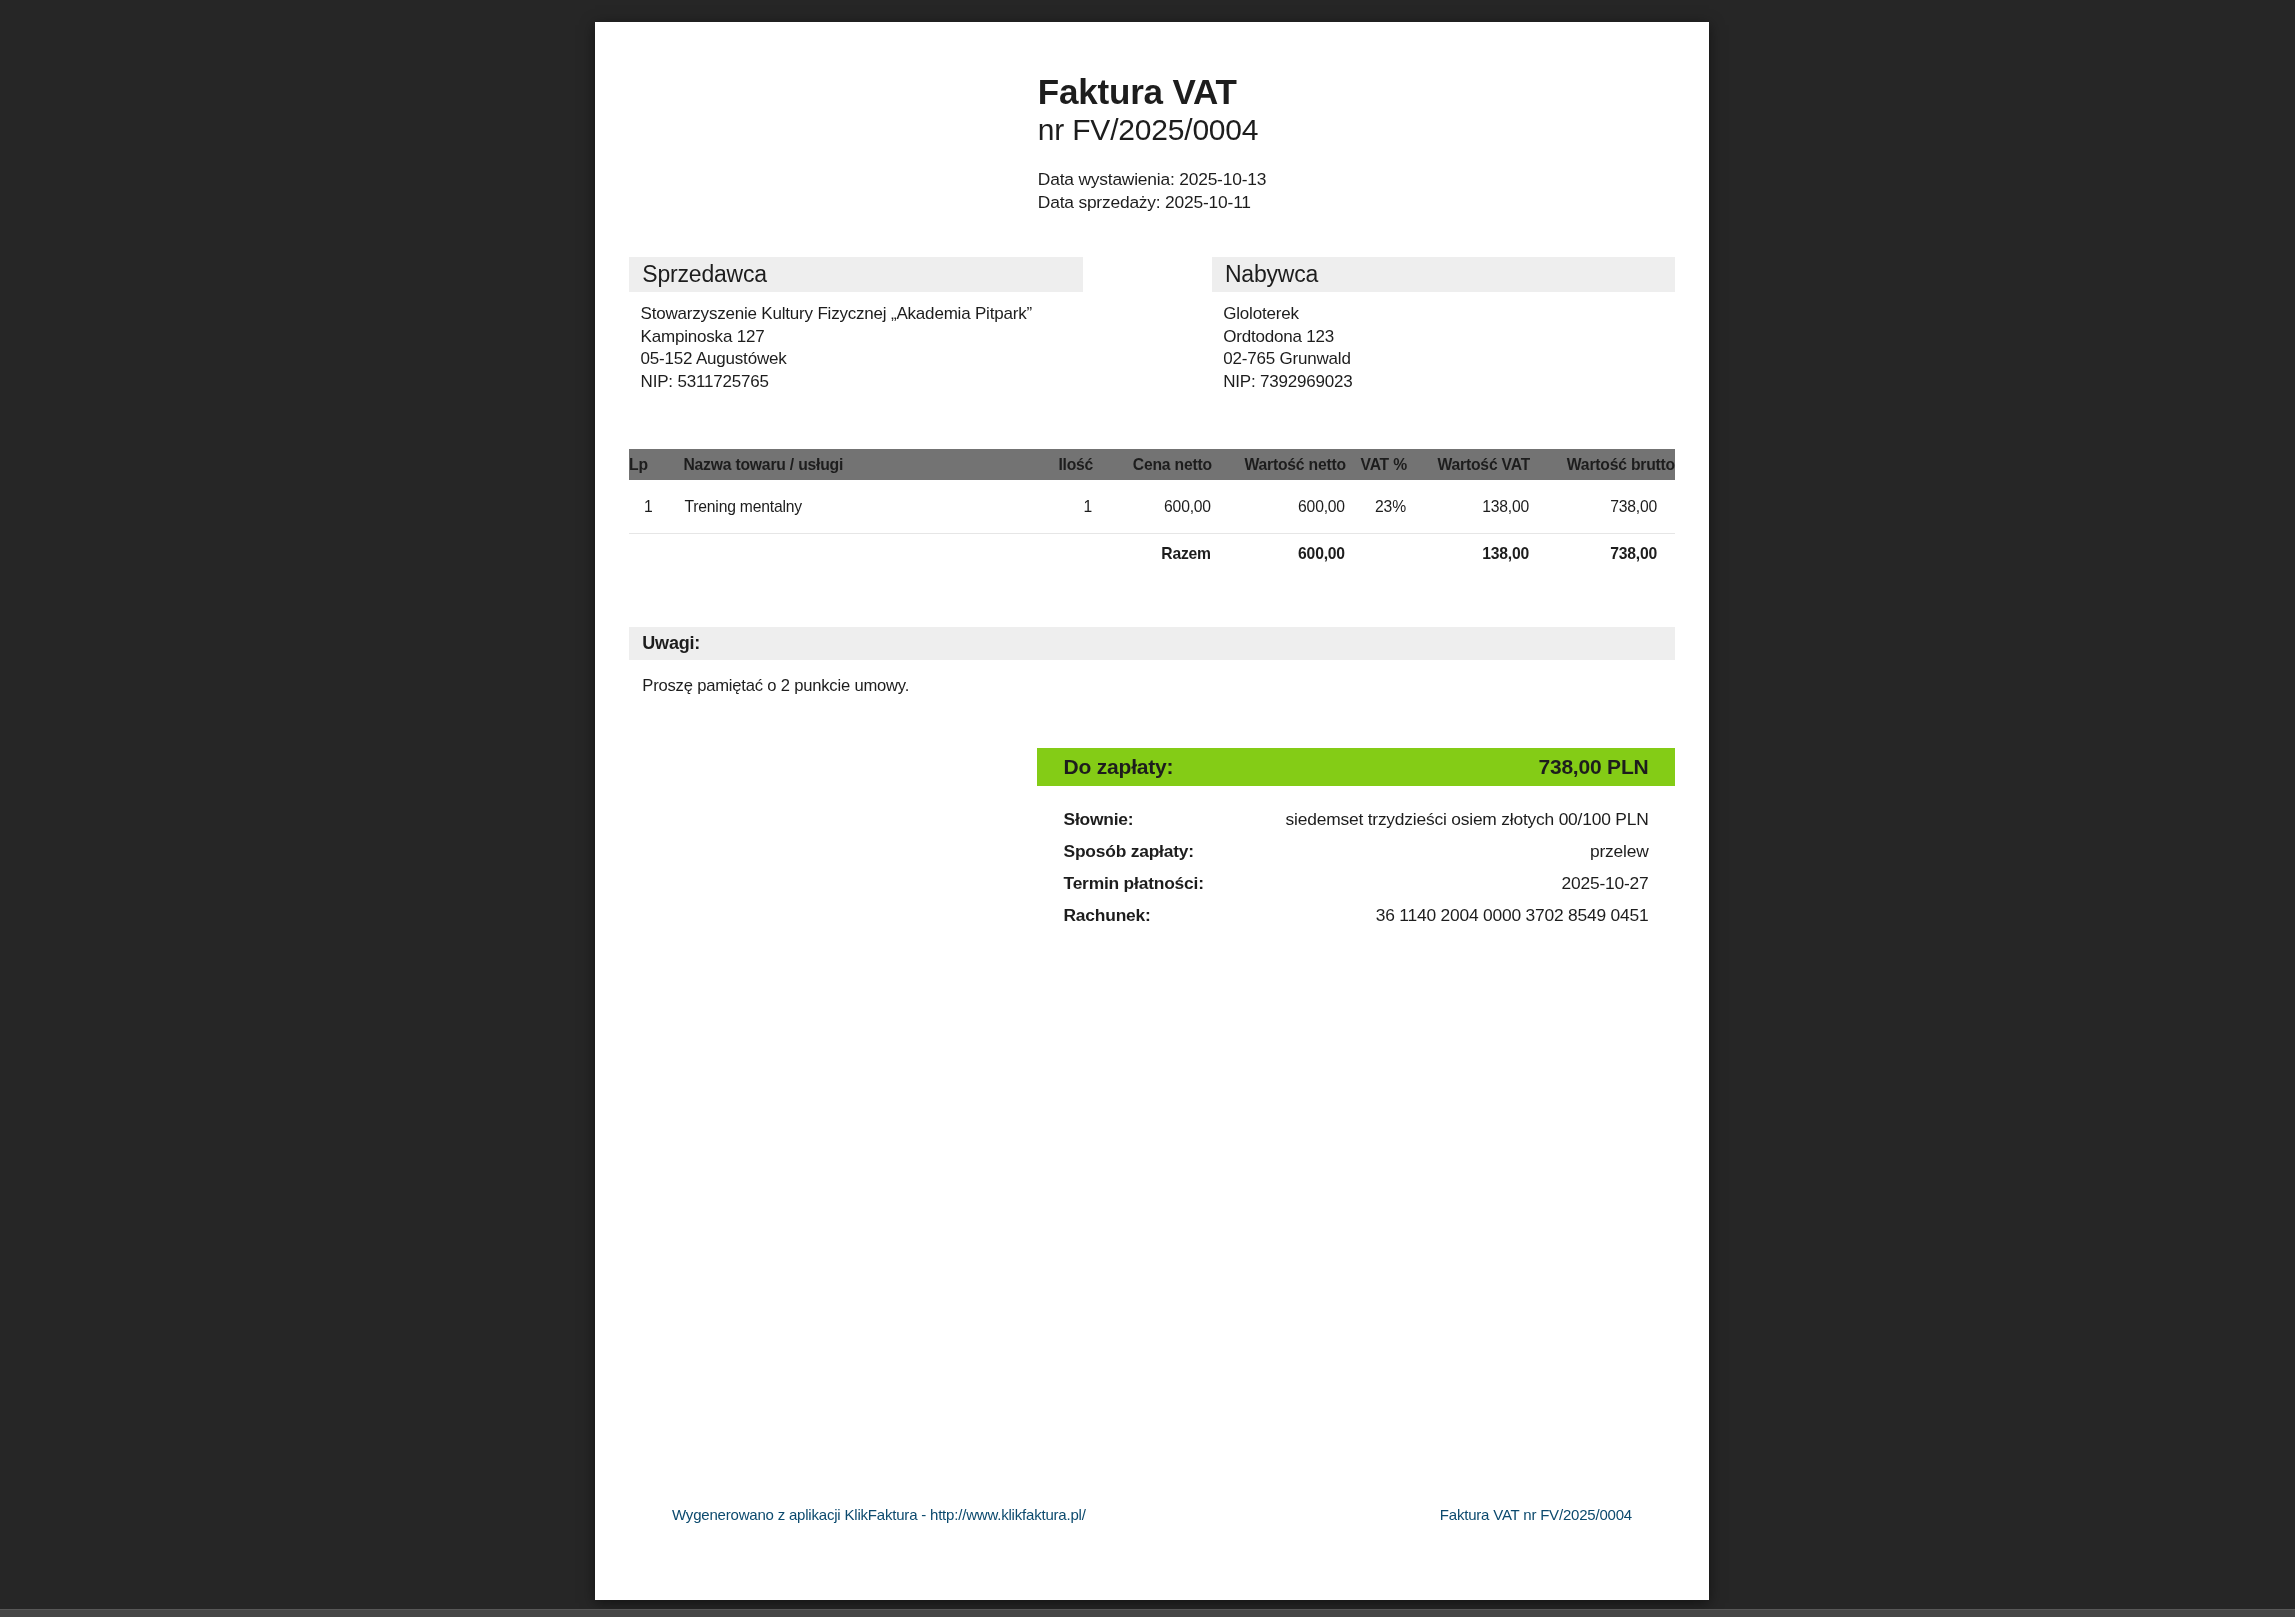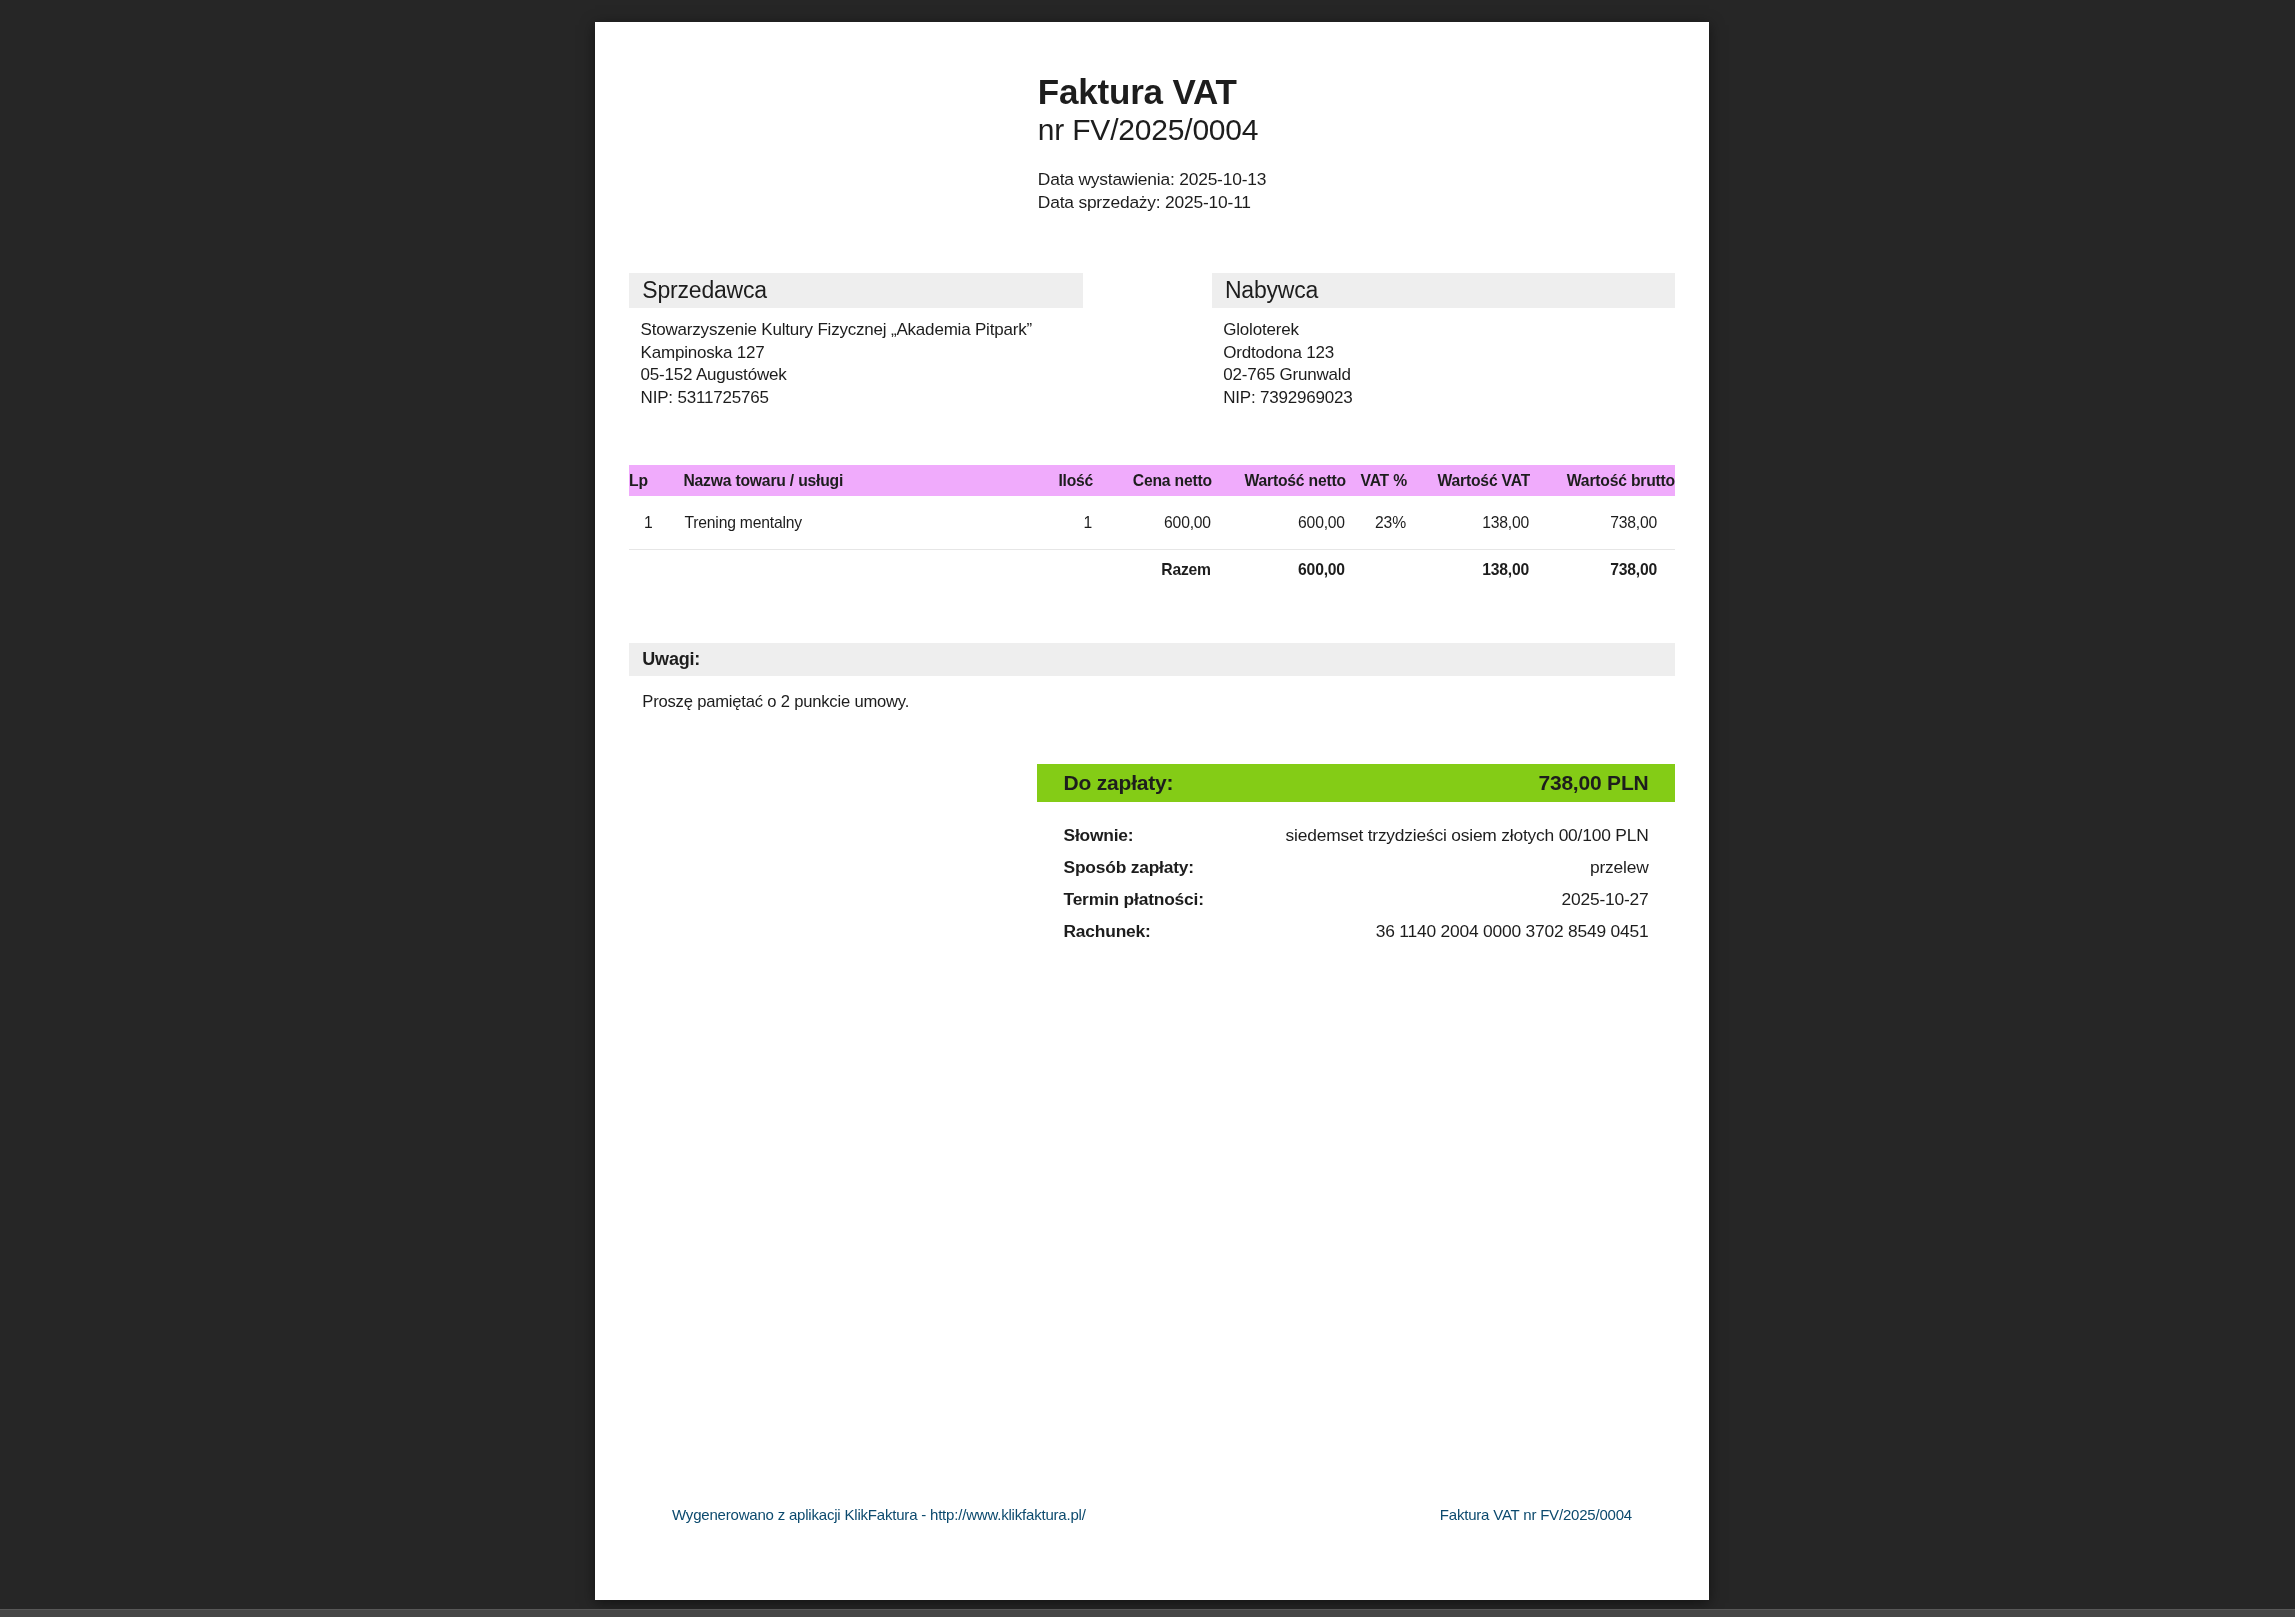--- a/index.html
+++ b/index.html
@@ -17,36 +17,36 @@
     background:#ffffff;
     box-shadow:0 2.5px 13.3px rgba(0,0,0,0.5);
     padding:0 34px;box-sizing:border-box;
   }
   
   .header-block{width:fit-content;margin:50px auto 0 auto;text-align:left;}
   .inv-title{font-size:35px;font-weight:bold;line-height:1.15;margin:0;}
   .inv-number{font-size:30px;font-weight:normal;line-height:1.2;margin:0;}
   .inv-dates{margin-top:20px;font-size:17.4px;line-height:23px;}
   
-  .parties{display:flex;justify-content:space-between;margin-top:59px;}
+  .parties{display:flex;justify-content:space-between;margin-top:43px;}
   .party{box-sizing:border-box;}
   .party.seller{width:43.4%;}
   .party.buyer{width:44.3%;}
   .party-header{
     background:#eeeeee;height:35px;line-height:35px;
     font-size:23px;padding-left:13.3px;
   }
   .party-lines{margin-top:11.6px;font-size:17px;line-height:22.4px;padding-left:11.6px;}
   
   table.items{
     width:100%;border-collapse:collapse;table-layout:fixed;
     margin-top:56px;font-size:15.7px;
   }
   table.items thead th{
-    background:#f0abfc;font-weight:bold;height:31.5px;
+    background:#737373;font-weight:bold;height:31.5px;
     padding:0;vertical-align:middle;
   }
   table.items th,table.items td{overflow:hidden;white-space:nowrap;}
   .al{text-align:left;}
   .ar{text-align:right;}
   td.pad-l,th.pad-l{padding-left:15px;}
   td.pad-r,th.pad-r{padding-right:18px;}
   tr.item-row td{height:51px;vertical-align:middle;border-bottom:1.7px solid #e6e6e6;}
   tr.summary-row td{height:38px;vertical-align:middle;font-weight:bold;}
   

